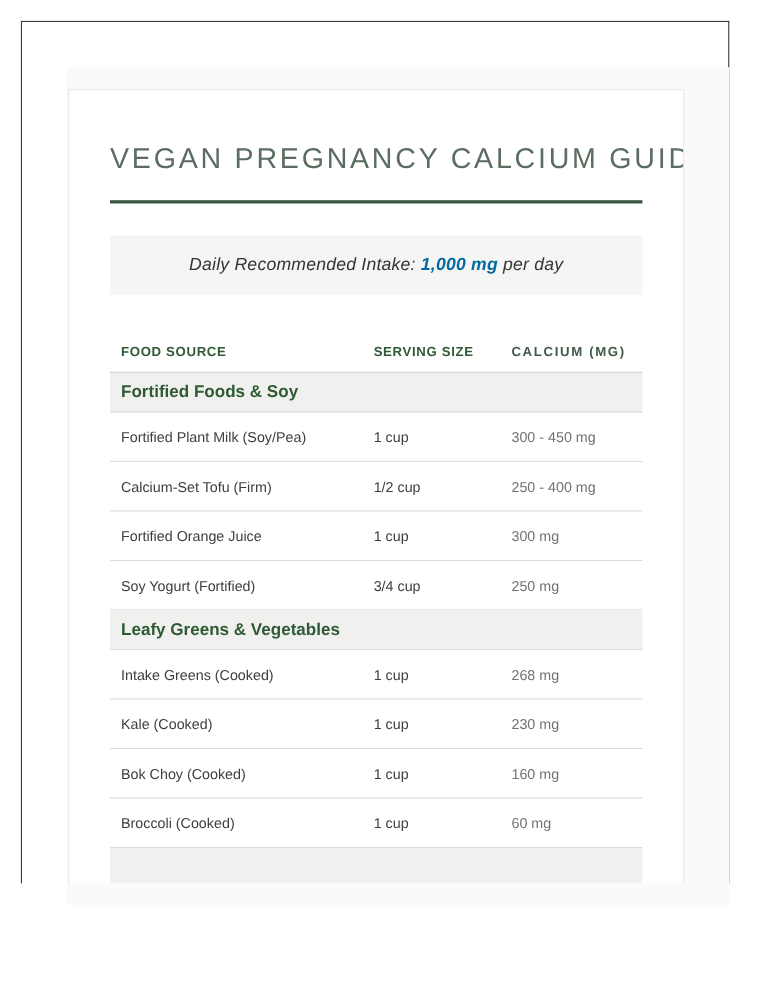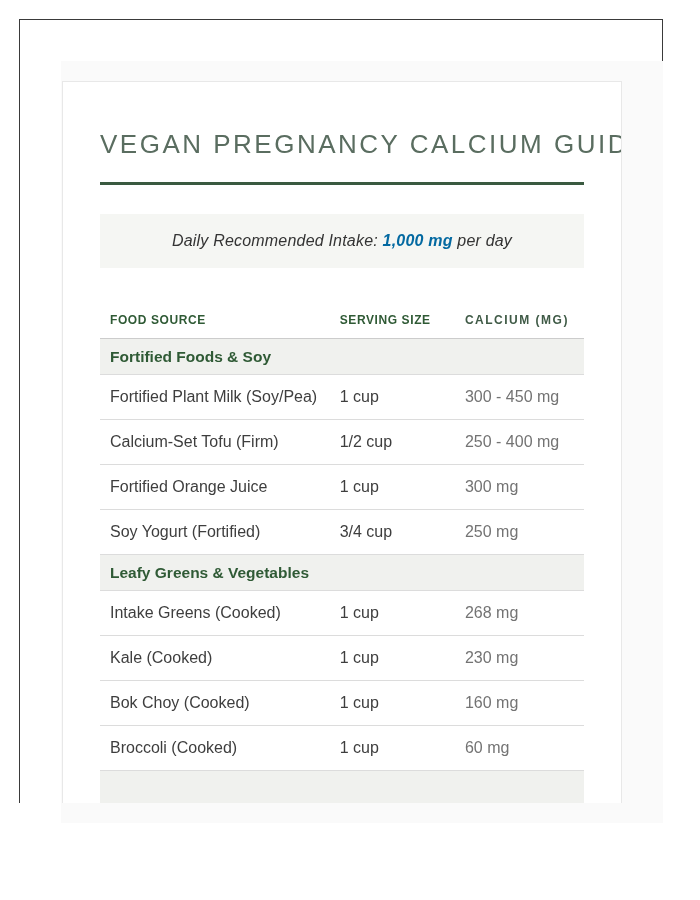--- a/index.html
+++ b/index.html
@@ -56,21 +56,21 @@
 
   .tsection {
     display: flex; align-items: center; height: 36px; padding: 0 10px;
     background: var(--section-bg, #f0f1ee);
     border-bottom: 1px solid var(--row-border, #dcdcdc);
     font-size: 15.5px; font-weight: bold; color: var(--green-dark, #2f5a35);
   }
   .trow {
     display: flex; align-items: center; height: 45px; padding: 0 10px;
     border-bottom: 1px solid var(--row-border, #dcdcdc);
-    font-size: 16px; color: #3e3e3e;
+    font-size: 13px; color: #3e3e3e;
   }
   .trow .col-cal { font-weight: 400; color: #737373; }
 </style>
 </head>
 <body>
 
 <div class="frame">
   <div class="panel"></div>
 </div>
 

